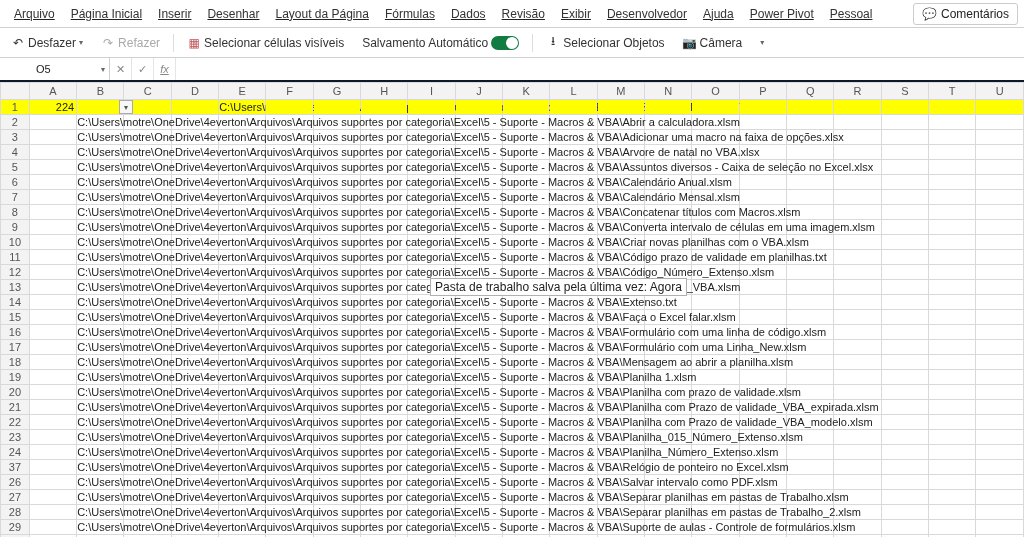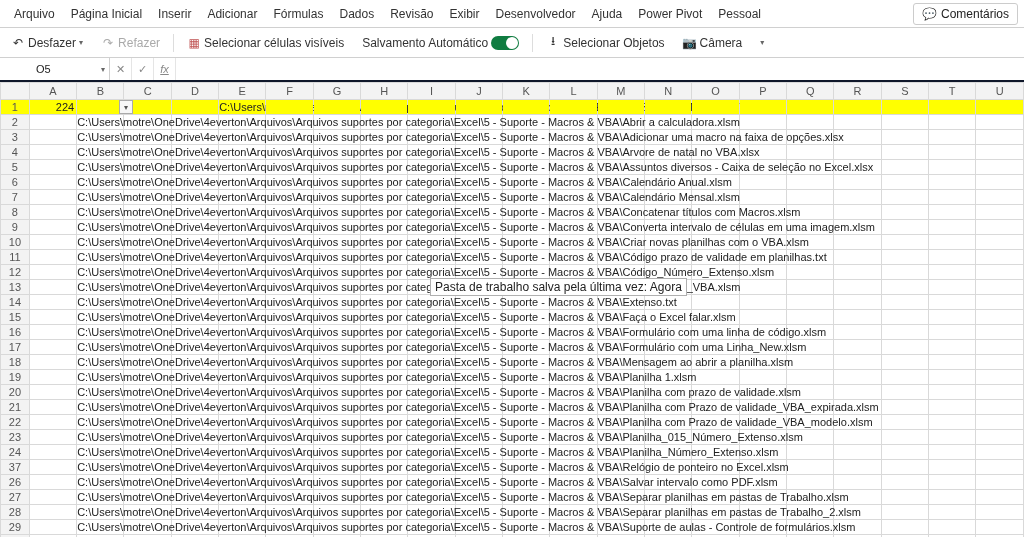--- a/index.html
+++ b/index.html
@@ -41,25 +41,26 @@
   .overflow-text { position: absolute; top: 0; white-space: nowrap; pointer-events: none; line-height: 15px; }
 
   .tooltip-box { position: absolute; background: #fff; border: 1px solid #b0b0b0; padding: 1px 4px; font-size: 12px; z-index: 50; white-space: nowrap; }
 
   .dropdown-arrow { position: absolute; width: 14px; height: 14px; border: 1px solid #aaa; background: #f7f7f7; display: flex; align-items: center; justify-content: center; font-size: 8px; color: #555; cursor: pointer; }
 </style>
 </head>
 <body>
 
 <div class="menu-bar">
-  <div id="menu-items-host" style="display: flex;">
+  <div id="menu-items-host" style="display: flex; text-decoration: underline;">
       <div class="menu-item">Arquivo</div>
       <div class="menu-item">Página Inicial</div>
       <div class="menu-item">Inserir</div>
-      <div class="menu-item">Adicionar</div>
+      <div class="menu-item">Desenhar</div>
+      <div class="menu-item">Layout da Página</div>
       <div class="menu-item">Fórmulas</div>
       <div class="menu-item">Dados</div>
       <div class="menu-item">Revisão</div>
       <div class="menu-item">Exibir</div>
       <div class="menu-item">Desenvolvedor</div>
       <div class="menu-item">Ajuda</div>
       <div class="menu-item">Power Pivot</div>
       <div class="menu-item">Pessoal</div>
     </div>
   <div class="comments-btn">

